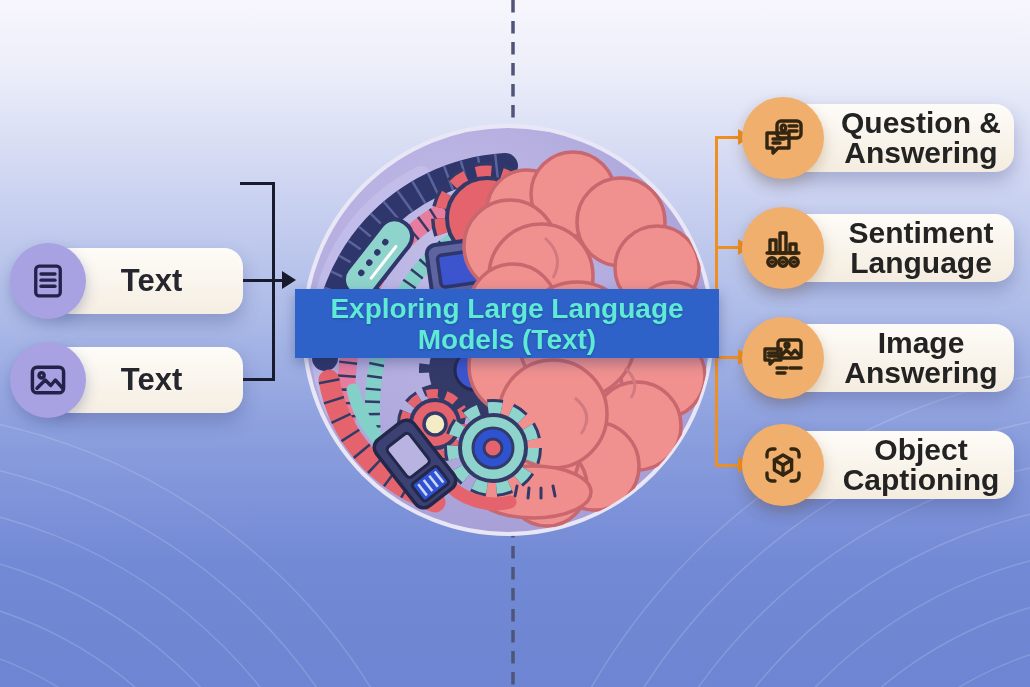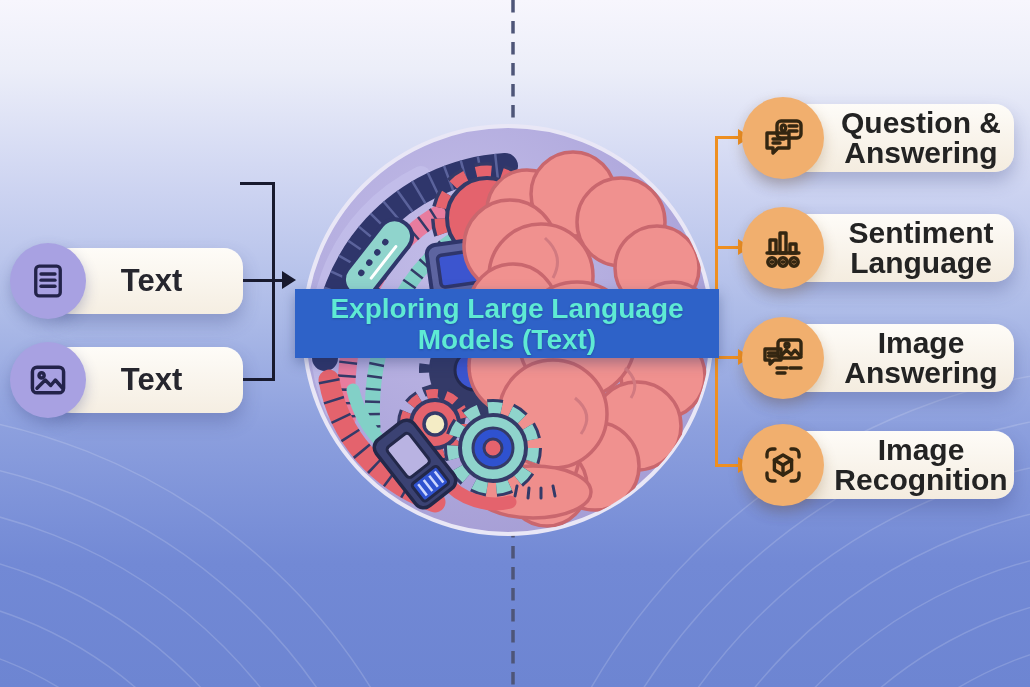--- a/index.html
+++ b/index.html
@@ -329,16 +329,16 @@
       <svg class="righticon" width="48" height="48" viewBox="0 0 24 24" fill="none" stroke="currentColor" stroke-width="1.7" stroke-linecap="round" stroke-linejoin="round">
         <path d="M4 8V6.5A2.5 2.5 0 0 1 6.5 4H8"></path>
         <path d="M16 4h1.5A2.5 2.5 0 0 1 20 6.5V8"></path>
         <path d="M20 16v1.5a2.5 2.5 0 0 1-2.5 2.5H16"></path>
         <path d="M8 20H6.5A2.5 2.5 0 0 1 4 17.5V16"></path>
         <path d="M12 7l4.3 2.5v5L12 17l-4.3-2.5v-5z"></path>
         <path d="M7.7 9.5L12 12l4.3-2.5"></path>
         <line x1="12" y1="12" x2="12" y2="17"></line>
       </svg>
     </div>
-    <div class="out-label">Image Recognition</div>
+    <div class="out-label">Object Captioning</div>
   </div>
 
 </div>
 
 </body></html>

